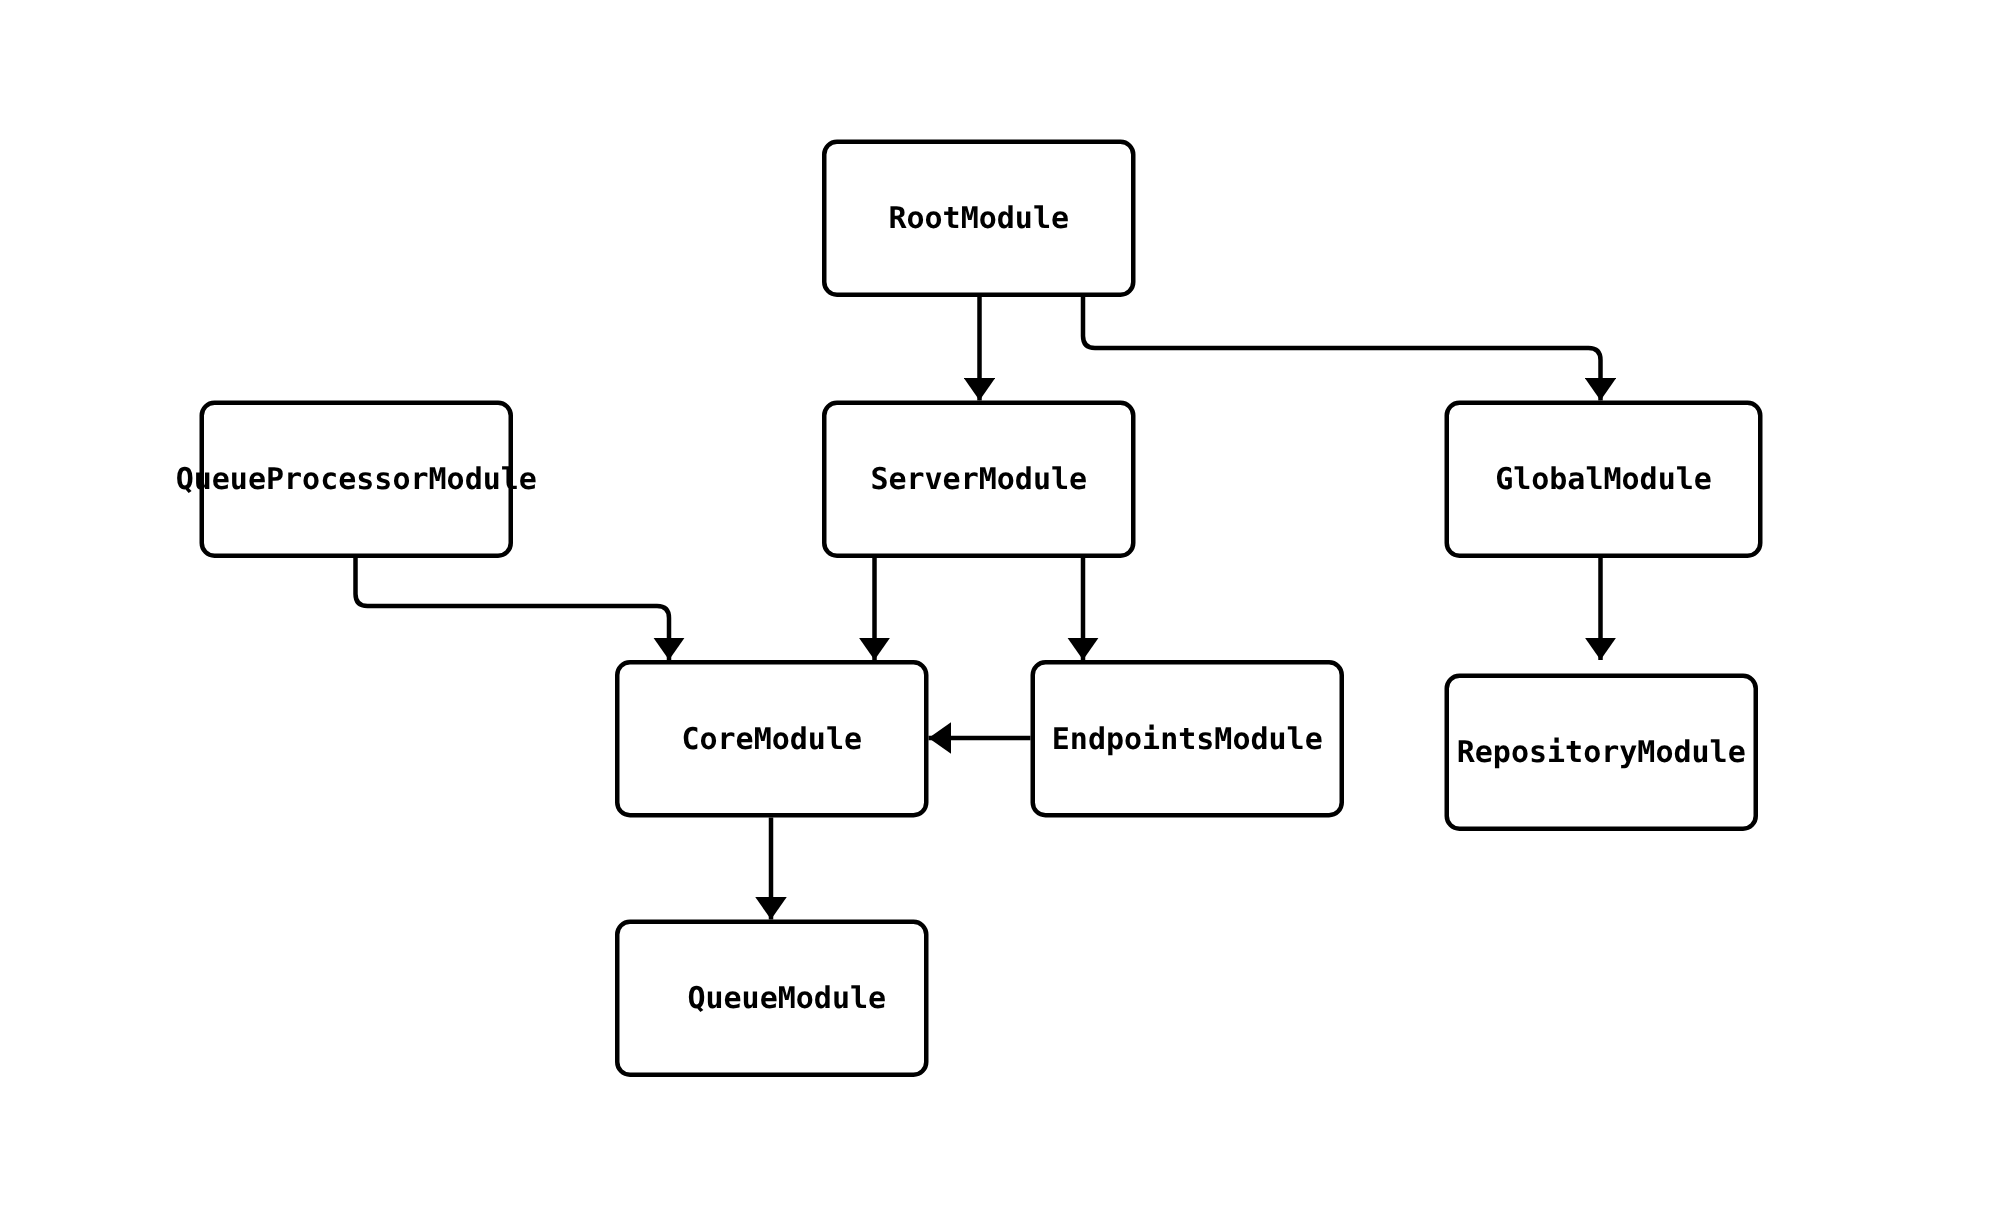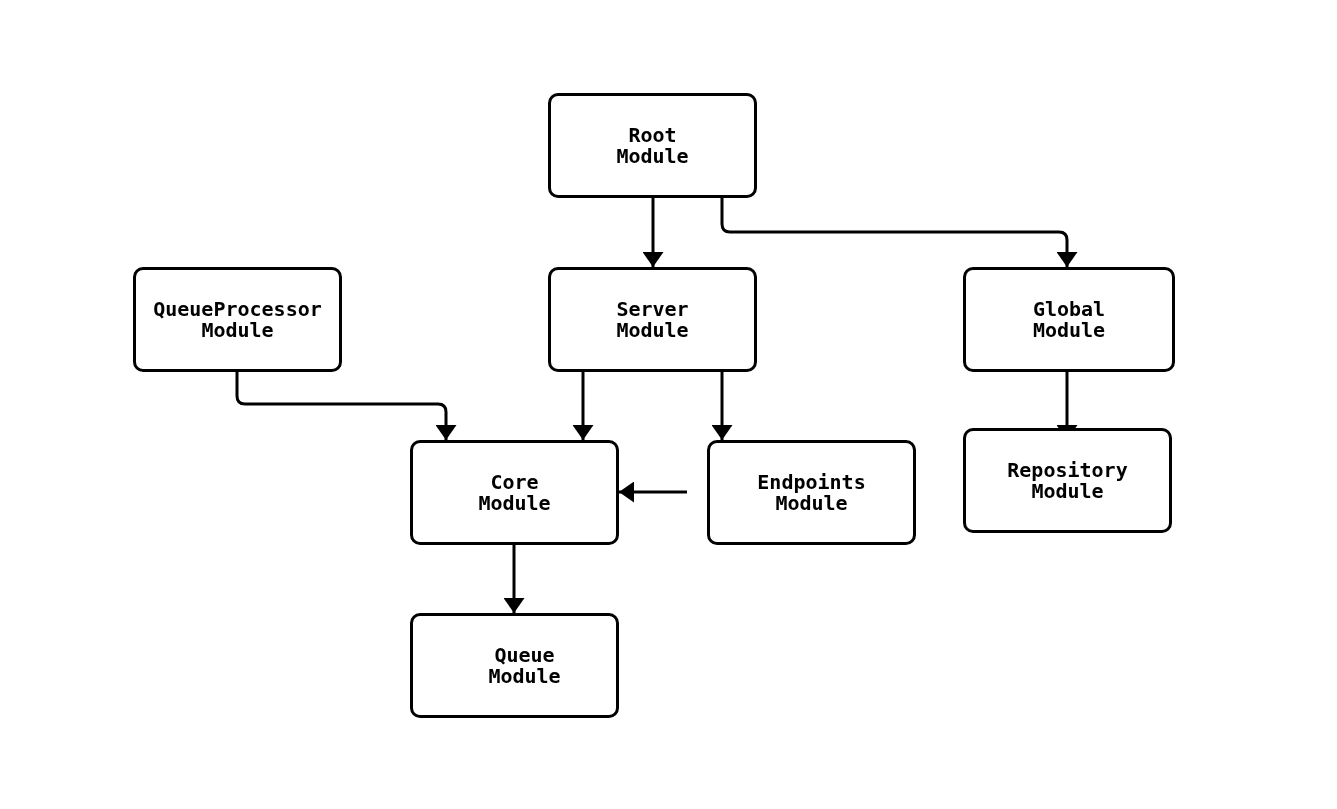--- a/index.html
+++ b/index.html
@@ -31,21 +31,21 @@
     height: 809px;
     z-index: 2;
   }
   .node {
     position: absolute;
     box-sizing: border-box;
     background: var(--node-fill, #ffffff);
     border: 3px solid var(--stroke, #000000);
     border-radius: 10px;
     display: flex;
-    flex-direction: column;
+    flex-direction: row;
     align-items: center;
     justify-content: center;
     text-align: center;
   }
   .node-label-line {
     font-size: 20px;
     line-height: 21px;
     font-weight: bold;
     color: var(--text, #000000);
     white-space: pre;
@@ -96,25 +96,25 @@
         <div class="node-label-line">Module</div>
       </div>
       <div class="node" style="left: 963px; top: 267px; width: 212px; height: 105px;">
         <div class="node-label-line">Global</div>
         <div class="node-label-line">Module</div>
       </div>
       <div class="node" style="left: 410px; top: 440px; width: 209px; height: 105px;">
         <div class="node-label-line">Core</div>
         <div class="node-label-line">Module</div>
       </div>
-      <div class="node" style="left: 707px; top: 440px; width: 209px; height: 105px;">
+      <div class="node" style="left: 687px; top: 440px; width: 209px; height: 105px;">
         <div class="node-label-line">Endpoints</div>
         <div class="node-label-line">Module</div>
       </div>
-      <div class="node" style="left: 963px; top: 428px; width: 209px; height: 105px; text-align: center;">
+      <div class="node" style="left: 963px; top: 449px; width: 209px; height: 105px; text-align: center;">
         <div class="node-label-line">Repository</div>
         <div class="node-label-line">Module</div>
       </div>
       <div class="node" style="left: 410px; top: 613px; width: 209px; height: 105px; padding-left: 20px;">
         <div class="node-label-line">Queue</div>
         <div class="node-label-line">Module</div>
       </div>
     </div>
 </div>
 

